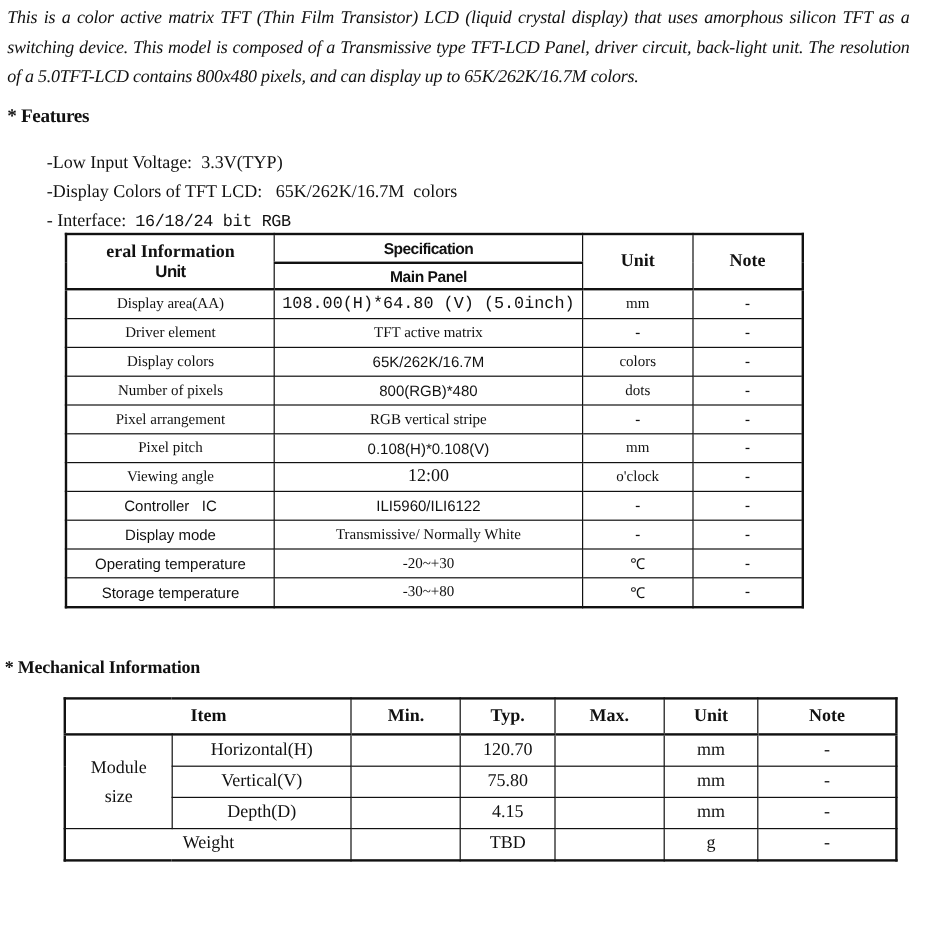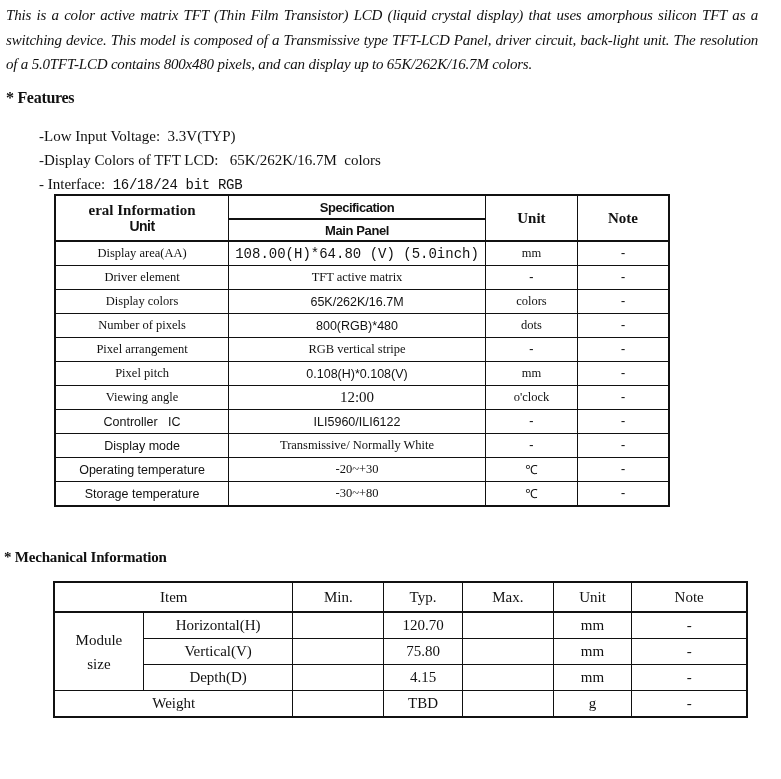--- a/index.html
+++ b/index.html
@@ -46,21 +46,21 @@
   #gen-table .col-note { width: 104px; }
   #gen-table tr.first-row td { border-top: 2px solid #111; }
   .sans { font-family: "Liberation Sans", sans-serif; }
   .serif { font-family: "Liberation Serif", serif; }
   .big-mono { font-family: "Liberation Mono", monospace; font-size: 14px !important; }
   .dash { font-weight: bold; }
 
   
   #mech-table { left: 53px; top: 581px; width: 695px; border: 2px solid #111; }
   #mech-table td, #mech-table th { font-size: 15px; height: 25px; }
-  #mech-table th { font-weight: normal; height: 28px; border-bottom: 2px solid #111; margin-left: 28px; }
+  #mech-table th { font-weight: bold; height: 28px; border-bottom: 2px solid #111; margin-left: 28px; }
   #mech-table .module-cell { width: 88px; line-height: 24px; text-align: center; }
   #mech-table .module-cell span { display: block; }
   #mech-table .sub-item { width: 149px; }
   #mech-table .c-min { width: 90px; }
   #mech-table .c-typ { width: 78px; }
   #mech-table .c-max { width: 90px; }
   #mech-table .c-unit { width: 78px; }
   #mech-table .c-note { width: 114px; }
 </style>
 </head>

